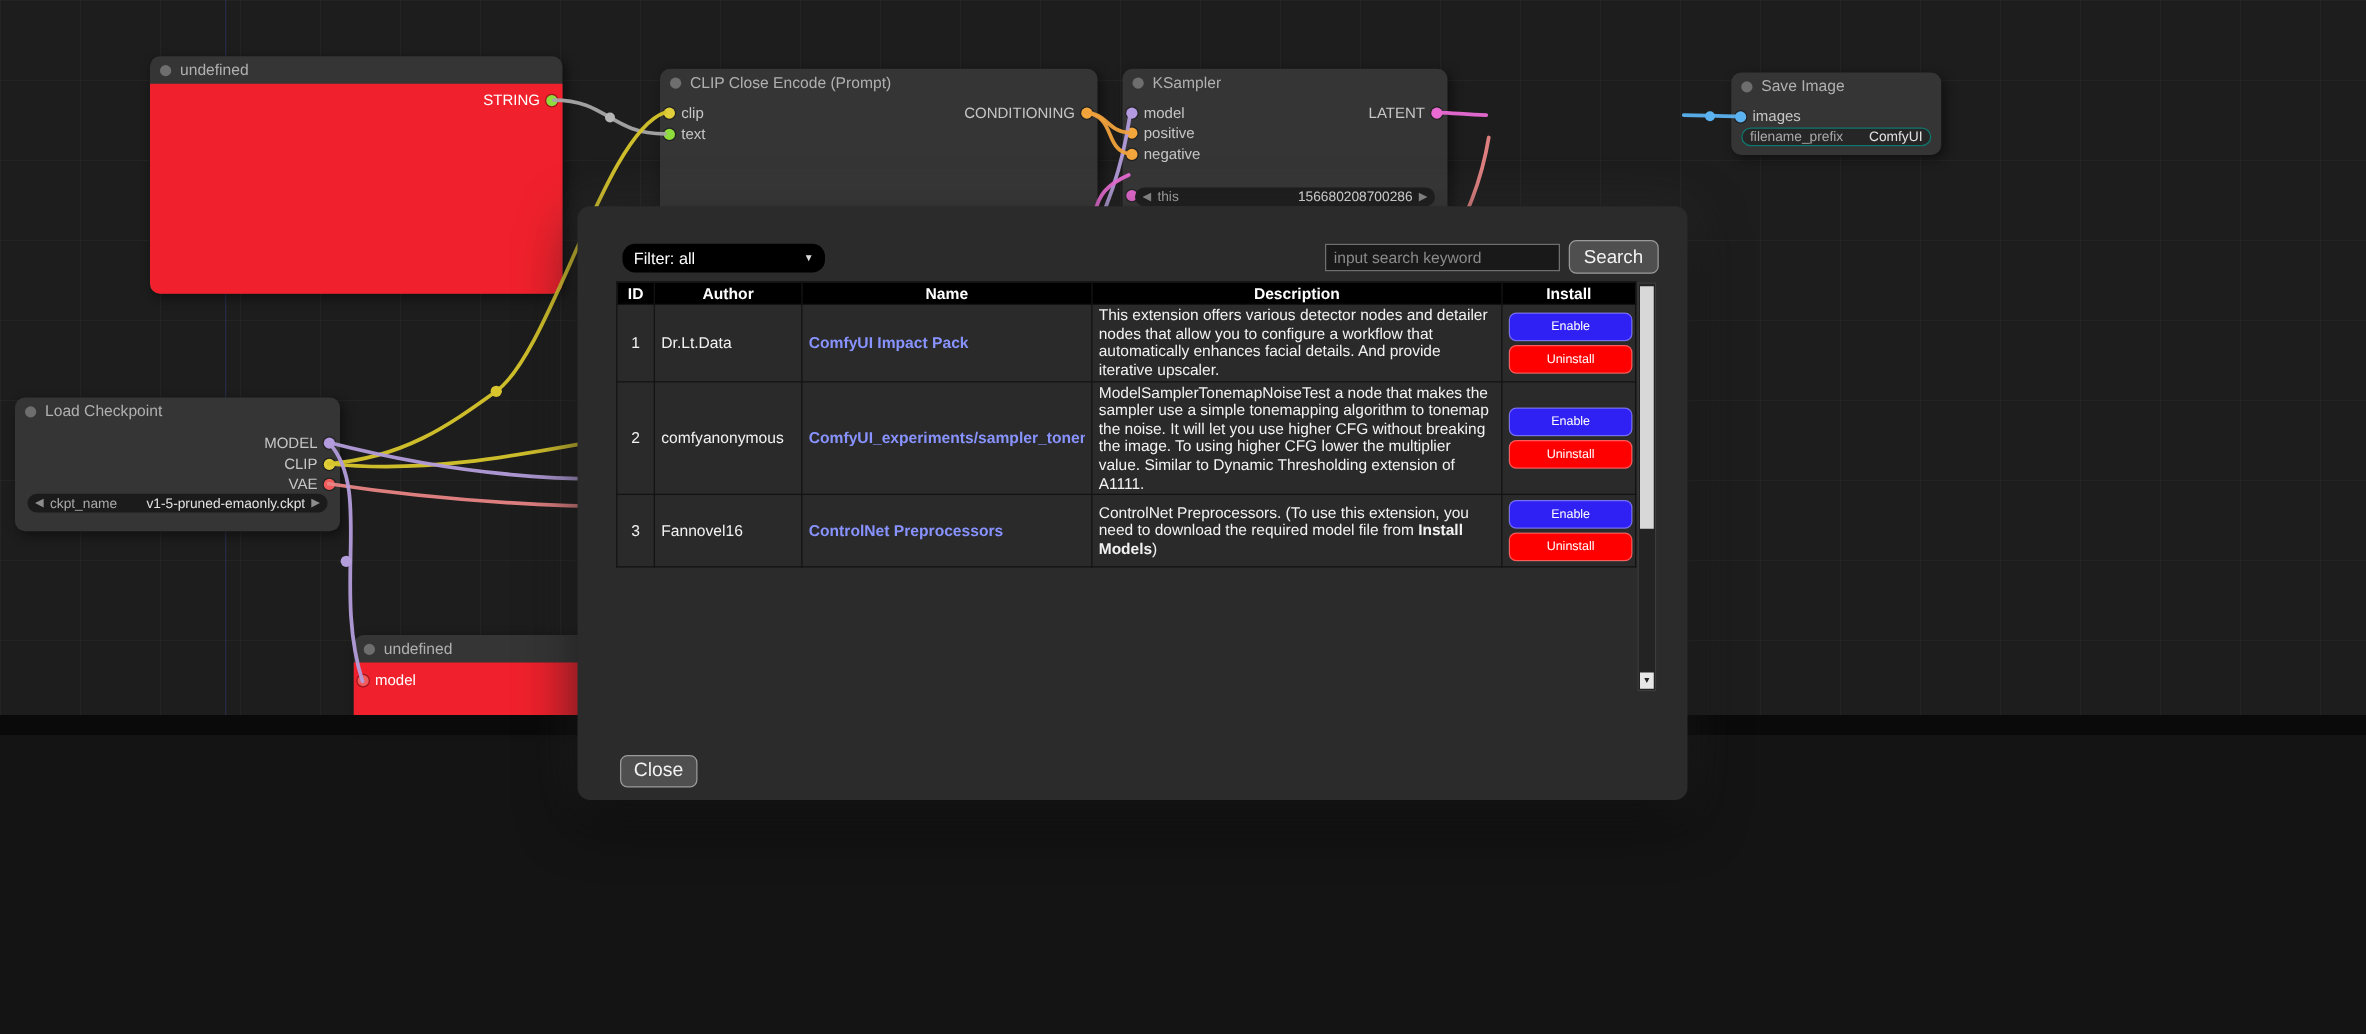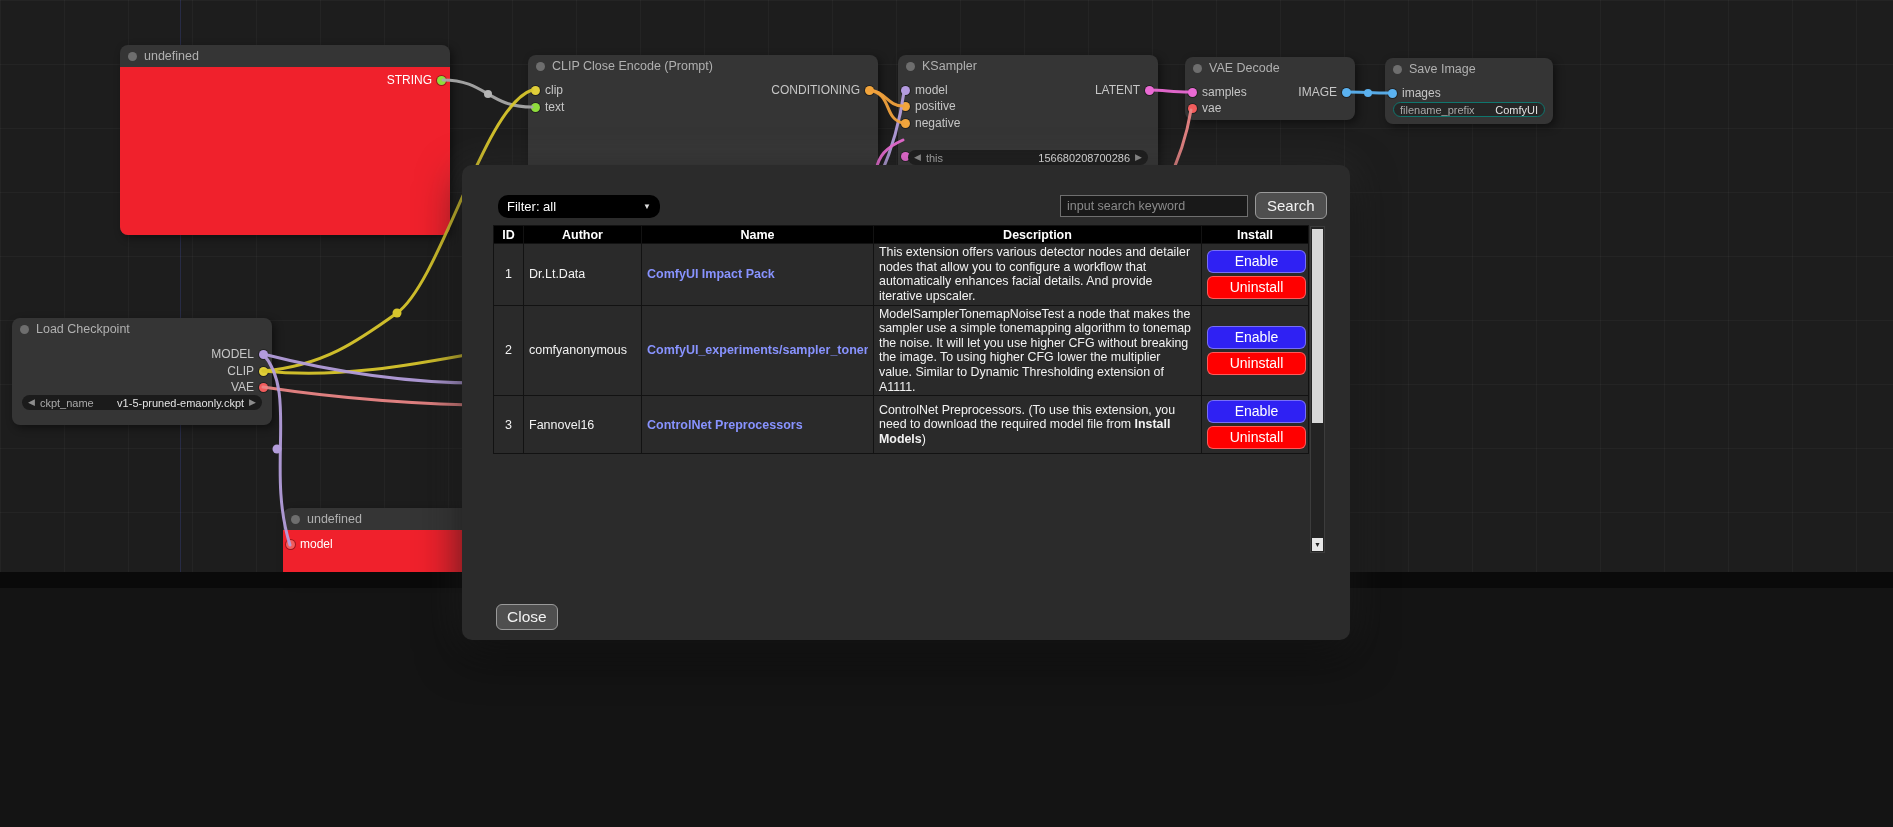--- a/index.html
+++ b/index.html
@@ -71,21 +71,21 @@
   #ext-table td{border:1px solid #121212;padding:1px 5px;vertical-align:middle;color:#f2f2f2;
     background:#2a2a2a;}
   .col-id{width:30px;} .col-author{width:118px;} .col-name{width:232px;}
   .col-desc{width:328px;} .col-install{width:107px;}
   td.cell-id{text-align:center;}
   td.cell-desc{line-height:1.18;padding:2px 5px;font-size:12.4px;vertical-align:top;}
   a.ext-link{color:var(--link-color);font-weight:bold;text-decoration:none;white-space:nowrap;
     display:block;overflow:hidden;}
   td.cell-install{text-align:center;}
   .btn-enable,.btn-uninstall{display:block;width:99px;height:23px;margin:3px auto;
-    border:1px solid rgba(255,255,255,.35);border-radius:6px;color:#fff;font-size:14px;
+    border:1px solid rgba(255,255,255,.35);border-radius:6px;color:#fff;font-size:10px;
     line-height:19px;cursor:pointer;font-family:inherit;}
   .btn-enable{background:var(--enable-color);}
   .btn-uninstall{background:var(--uninstall-color);}
 
   #scrollbar{position:absolute;left:848px;top:61px;width:15px;height:327px;background:#232323;
     border:1px solid #3c3c3c;}
   #scroll-thumb{position:absolute;left:1px;top:2px;width:11px;height:194px;background:#d8d8d8;}
   #scroll-down{position:absolute;left:1px;bottom:1px;width:11px;height:13px;background:#e6e6e6;
     color:#222;font-size:7px;text-align:center;line-height:13px;cursor:pointer;}
 </style>
@@ -170,38 +170,20 @@
       <span class="pdot c-pink"></span>
     </div>
     <div class="widget" style="left:10px;right:10px;top:95px;">
       <span class="arrow">◀</span>
       <span class="wlabel">this</span>
       <span class="wvalue">156680208700286</span>
       <span class="arrow">▶</span>
     </div>
   </div>
 
-  <div class="node" style="left:1185px;top:57px;width:170px;height:63px;">
-    <div class="node-header">
-      <span class="hdot"></span>
-      <span>VAE Decode</span>
-    </div>
-    <div class="prow in" style="top:28px;">
-      <span class="pdot c-pink"></span>
-      <span>samples</span>
-    </div>
-    <div class="prow in" style="top:44px;">
-      <span class="pdot c-red"></span>
-      <span>vae</span>
-    </div>
-    <div class="prow out" style="top:28px;">
-      <span>IMAGE</span>
-      <span class="pdot c-blue"></span>
-    </div>
-  </div>
 
   <div class="node" style="left:1385px;top:58px;width:168px;height:66px;">
     <div class="node-header">
       <span class="hdot"></span>
       <span>Save Image</span>
     </div>
     <div class="prow in" style="top:28px;">
       <span class="pdot c-blue"></span>
       <span>images</span>
     </div>

